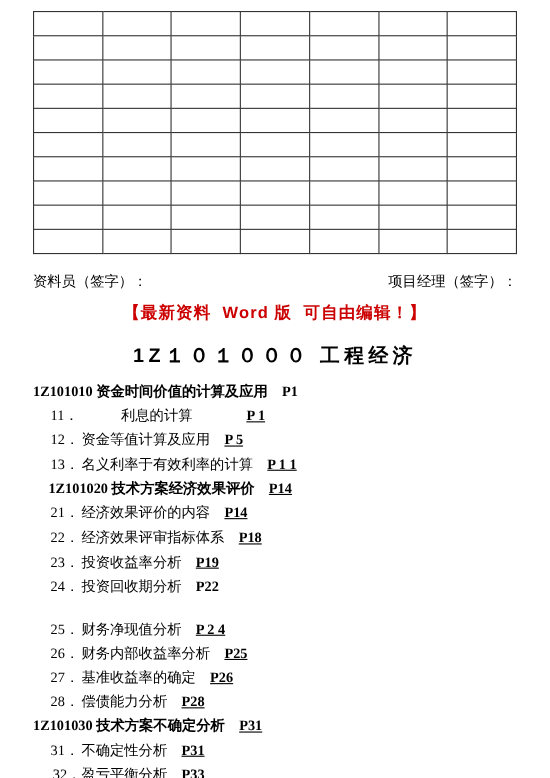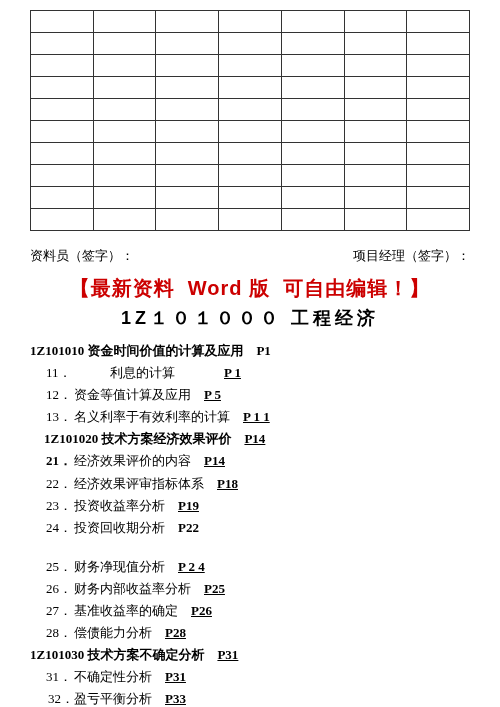--- a/index.html
+++ b/index.html
@@ -32,24 +32,24 @@
       display: flex;
       justify-content: space-between;
       font-size: 13px;
       padding: 6px 0 10px 0;
       font-family: "SimSun", "宋体", serif;
     }
 
     
     .main-title {
       text-align: center;
-      font-size: 20px;
+      font-size: 15px;
       font-weight: bold;
       color: #cc0000;
-      margin-bottom: 4px;
+      margin-bottom: 17px;
       font-family: "SimHei", "黑体", sans-serif;
       letter-spacing: 1px;
     }
 
     .sub-title {
       text-align: center;
       font-size: 18px;
       font-weight: bold;
       margin-bottom: 10px;
       font-family: "SimHei", "黑体", sans-serif;
@@ -192,21 +192,21 @@
       <div style="display: flex; align-items: baseline; padding-left: 16px;">
         <span style="min-width: 28px;">13．</span>
         <span>名义利率于有效利率的计算　</span>
         <span style="font-weight: bold; text-decoration: underline;">P 1 1</span>
       </div>
       <div style="display: flex; align-items: flex-start; font-weight: bold; margin-left: 14px;">
         <span>1Z101020 技术方案经济效果评价　</span>
         <span style="font-weight: bold; text-decoration: underline;">P14</span>
       </div>
       <div style="display: flex; align-items: baseline; padding-left: 16px;">
-        <span style="min-width: 28px; font-weight: bold;">21．</span>
+        <span style="min-width: 28px;">21．</span>
         <span>经济效果评价的内容　</span>
         <span style="font-weight: bold; text-decoration: underline;">P14</span>
       </div>
       <div style="display: flex; align-items: baseline; padding-left: 16px;">
         <span style="min-width: 28px;">22．</span>
         <span>经济效果评审指标体系　</span>
         <span style="font-weight: bold; text-decoration: underline;">P18</span>
       </div>
       <div style="display: flex; align-items: baseline; padding-left: 16px;">
         <span style="min-width: 28px;">23．</span>

